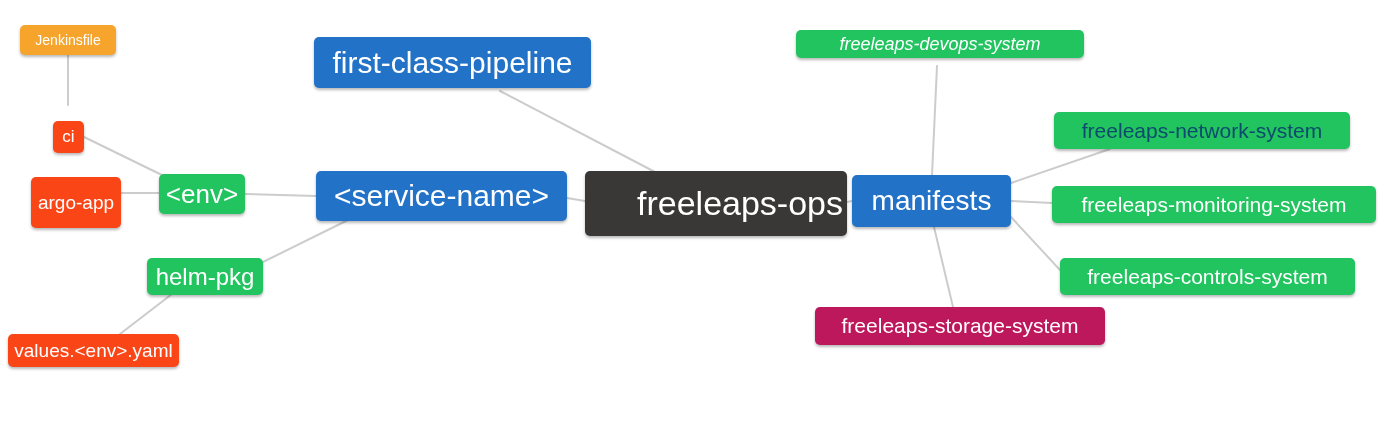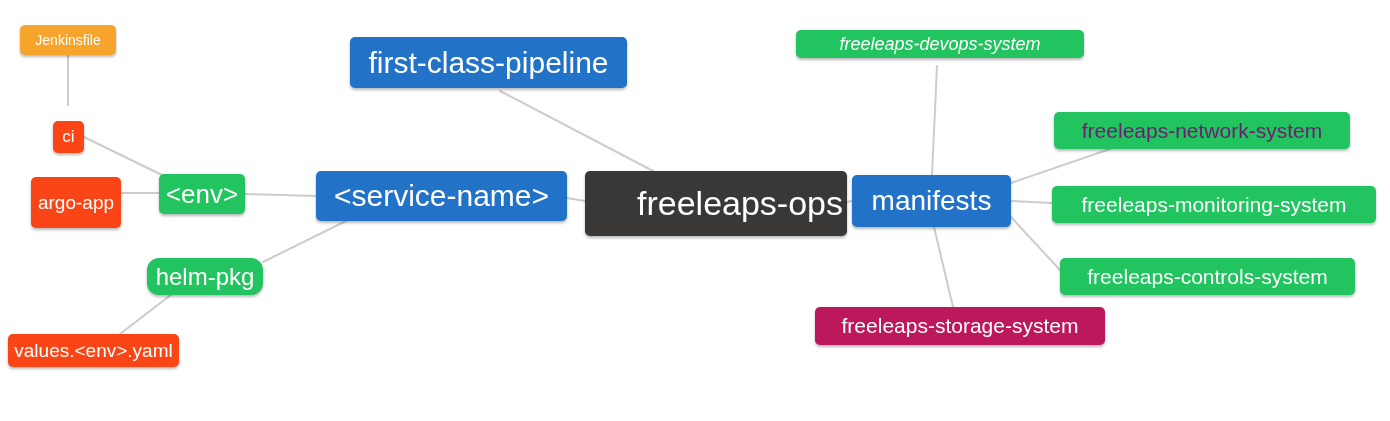--- a/index.html
+++ b/index.html
@@ -59,25 +59,25 @@
       <line x1="1011" y1="183" x2="1110" y2="149" stroke="#CCCCCC"></line>
       <line x1="1011" y1="201" x2="1052" y2="203" stroke="#CCCCCC"></line>
       <line x1="1011" y1="217" x2="1060" y2="270" stroke="#CCCCCC"></line>
       <line x1="934" y1="227" x2="953" y2="307" stroke="#CCCCCC"></line>
     </svg>
   <div id="node-layer">
       <div class="node" style="left: 20px; top: 25px; width: 96px; height: 30px; font-size: 14px; background: rgb(246, 164, 43); color: rgb(255, 255, 255);">Jenkinsfile</div>
       <div class="node" style="left: 53px; top: 105px; width: 31px; height: 32px; font-size: 17px; background: rgb(250, 69, 23); color: rgb(255, 255, 255); margin-top: 16px;">ci</div>
       <div class="node" style="left: 31px; top: 177px; width: 90px; height: 51px; font-size: 19px; background: rgb(250, 69, 23); color: rgb(255, 255, 255);">argo-app</div>
       <div class="node" style="left: 159px; top: 174px; width: 86px; height: 40px; font-size: 26px; background: rgb(33, 196, 95); color: rgb(255, 255, 255);">&lt;env&gt;</div>
-      <div class="node" style="left: 147px; top: 258px; width: 116px; height: 37px; font-size: 24px; background: rgb(33, 196, 95); color: rgb(255, 255, 255); border-radius: 12px;">helm-pkg</div>
+      <div class="node" style="left: 147px; top: 258px; width: 116px; height: 37px; font-size: 24px; background: rgb(33, 196, 95); color: rgb(255, 255, 255);">helm-pkg</div>
       <div class="node" style="left: 8px; top: 334px; width: 171px; height: 33px; font-size: 19px; background: rgb(250, 69, 23); color: rgb(255, 255, 255);">values.&lt;env&gt;.yaml</div>
-      <div class="node" style="left: 314px; top: 37px; width: 277px; height: 51px; font-size: 30px; background: rgb(34, 114, 200); color: rgb(255, 255, 255); margin-left: 36px;">first-class-pipeline</div>
+      <div class="node" style="left: 314px; top: 37px; width: 277px; height: 51px; font-size: 30px; background: rgb(34, 114, 200); color: rgb(255, 255, 255);">first-class-pipeline</div>
       <div class="node" style="left: 316px; top: 171px; width: 251px; height: 50px; font-size: 30px; background: rgb(34, 114, 200); color: rgb(255, 255, 255);">&lt;service-name&gt;</div>
       <div class="node" style="left: 585px; top: 171px; width: 262px; height: 65px; font-size: 34px; background: rgb(58, 56, 54); color: rgb(255, 255, 255); padding-left: 48px;">freeleaps-ops</div>
       <div class="node" style="left: 852px; top: 175px; width: 159px; height: 52px; font-size: 28px; background: rgb(34, 114, 200); color: rgb(255, 255, 255);">manifests</div>
       <div class="node" style="left: 796px; top: 30px; width: 288px; height: 28px; font-size: 18px; background: rgb(33, 196, 95); color: rgb(255, 255, 255); font-style: italic;">freeleaps-devops-system</div>
-      <div class="node" style="left: 1054px; top: 112px; width: 296px; height: 37px; font-size: 21px; background: rgb(33, 196, 95); color: #701a75;">freeleaps-network-system</div>
+      <div class="node" style="left: 1054px; top: 112px; width: 296px; height: 37px; font-size: 21px; background: rgb(33, 196, 95); color: #0c4a6e;">freeleaps-network-system</div>
       <div class="node" style="left: 1052px; top: 186px; width: 324px; height: 37px; font-size: 21px; background: rgb(33, 196, 95); color: rgb(255, 255, 255);">freeleaps-monitoring-system</div>
       <div class="node" style="left: 1060px; top: 258px; width: 295px; height: 37px; font-size: 21px; background: rgb(33, 196, 95); color: rgb(255, 255, 255);">freeleaps-controls-system</div>
       <div class="node" style="left: 815px; top: 307px; width: 290px; height: 38px; font-size: 21px; background: #be185d; color: rgb(255, 255, 255);">freeleaps-storage-system</div>
     </div>
 </div>
 
 </body></html>

